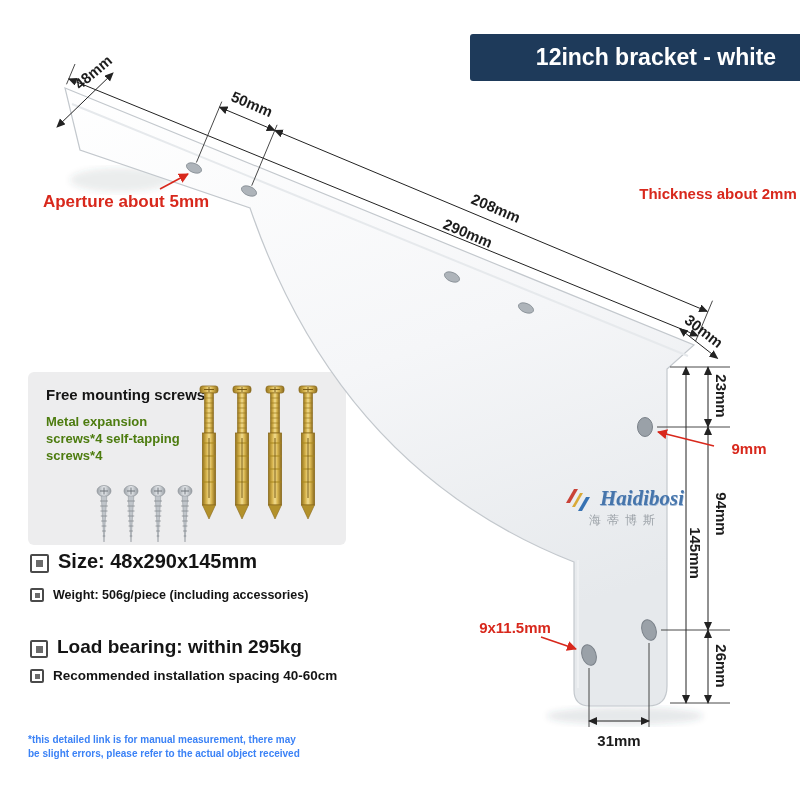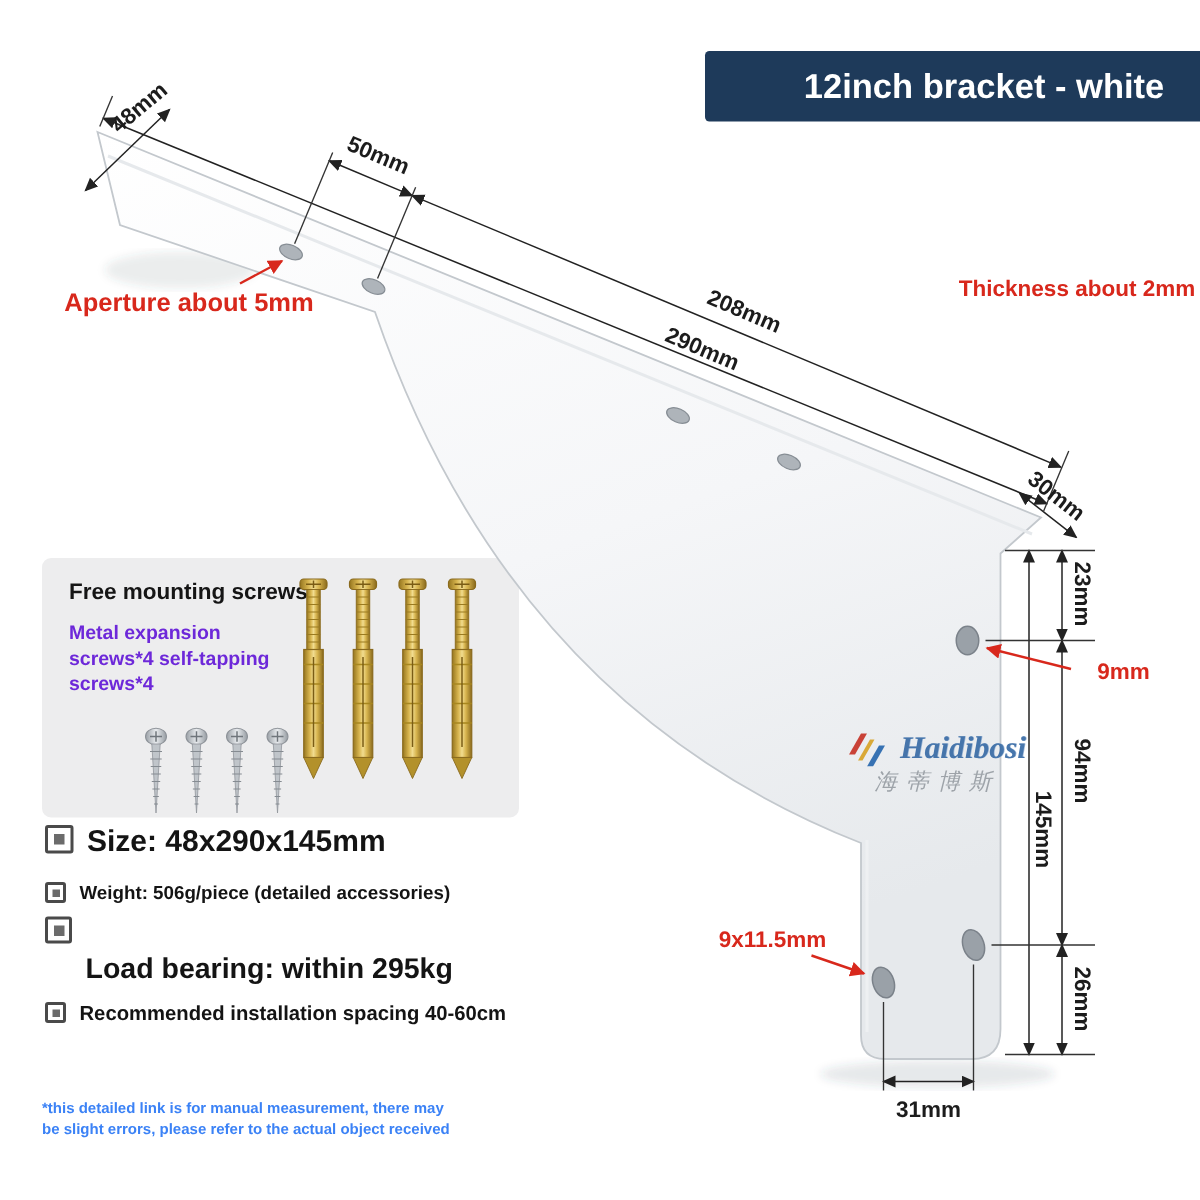--- a/index.html
+++ b/index.html
@@ -10,34 +10,34 @@
   
   .banner{left:470px;top:34px;width:372px;height:47px;line-height:47px;background:#1e3a5a;
           color:#fff;font-size:23px;font-weight:bold;text-align:center;border-radius:3px;z-index:3;}
   
   .dim{z-index:4;white-space:nowrap;font-size:15px;font-weight:600;color:#1c1c1c;
        transform-origin:center;}
   .red{color:#d8281c;font-weight:700;margin-left:16px;}
   
   .screwbox{left:28px;top:372px;width:318px;height:173px;background:#ededee;border-radius:6px;z-index:1;}
   .sb-title{position:absolute;left:18px;top:14px;font-size:15px;font-weight:bold;color:#151515;text-align:center;}
-  .sb-sub{position:absolute;left:18px;top:42px;font-size:13px;font-weight:bold;color:#6d28d9;line-height:1.3;}
-  
-  .spec-row{left:30px;display:flex;align-items:flex-start;gap:9px;z-index:4;}
+  .sb-sub{position:absolute;left:18px;top:42px;font-size:13px;font-weight:bold;color:#4d7c0f;line-height:1.3;}
+  
+  .spec-row{left:30px;display:flex;align-items:flex-end;gap:9px;z-index:4;}
   .spec-text{font-weight:bold;color:#141414;white-space:nowrap;}
   .spec-icon{display:inline-block;border:2px solid #4a4a4a;border-radius:2px;flex:0 0 auto;}
   .spec-icon .ii{display:block;width:50%;height:50%;margin:25%;background:#6b6b6b;}
   
   .disclaimer{left:28px;top:733px;width:486px;font-size:10px;font-weight:bold;line-height:1.35;color:#3b82f6;z-index:4;}
   
   .wm{left:566px;top:486px;z-index:3;opacity:.95;}
   .wm-row{display:flex;align-items:center;}
   .wm-name{font-family:"Liberation Serif",serif;font-style:italic;font-weight:bold;
            font-size:21px;color:#3e6fa8;text-shadow:0.5px 0.5px 0 #9db7d6;}
-  .wm-cn{font-size:15px;letter-spacing:6px;color:#9aa0a6;text-align:center;margin-top:1px;font-style:italic;}
+  .wm-cn{font-size:12px;letter-spacing:6px;color:#9aa0a6;text-align:center;margin-top:1px;}
   svg#scene{position:absolute;left:0;top:0;z-index:2;}
 </style>
 </head>
 <body>
 
 <div id="canvas">
 
   <div class="abs screwbox">
     <div class="sb-title">Free mounting screws</div>
     <div class="sb-sub pre">Metal expansion
@@ -181,21 +181,21 @@
   <div class="abs spec-row" style="top:550px;">
     <span class="spec-icon" style="width:15px;height:15px;">
         <span class="ii"></span>
       </span>
     <span class="spec-text" style="font-size:20px;">Size: 48x290x145mm</span>
   </div>
   <div class="abs spec-row" style="top:588px;">
     <span class="spec-icon" style="width:10px;height:10px;">
         <span class="ii"></span>
       </span>
-    <span class="spec-text" style="font-size:12.5px;">Weight: 506g/piece (detailed accessories)</span>
+    <span class="spec-text" style="font-size:12.5px;">Weight: 506g/piece (including accessories)</span>
   </div>
   <div class="abs spec-row" style="top:611px;">
     <span class="spec-icon" style="width:14px;height:14px;">
         <span class="ii"></span>
       </span>
     <span class="spec-text" style="font-size:19px;margin-top:25px;">Load bearing: within 295kg</span>
   </div>
   <div class="abs spec-row" style="top:668px;">
     <span class="spec-icon" style="width:10px;height:10px;">
         <span class="ii"></span>

